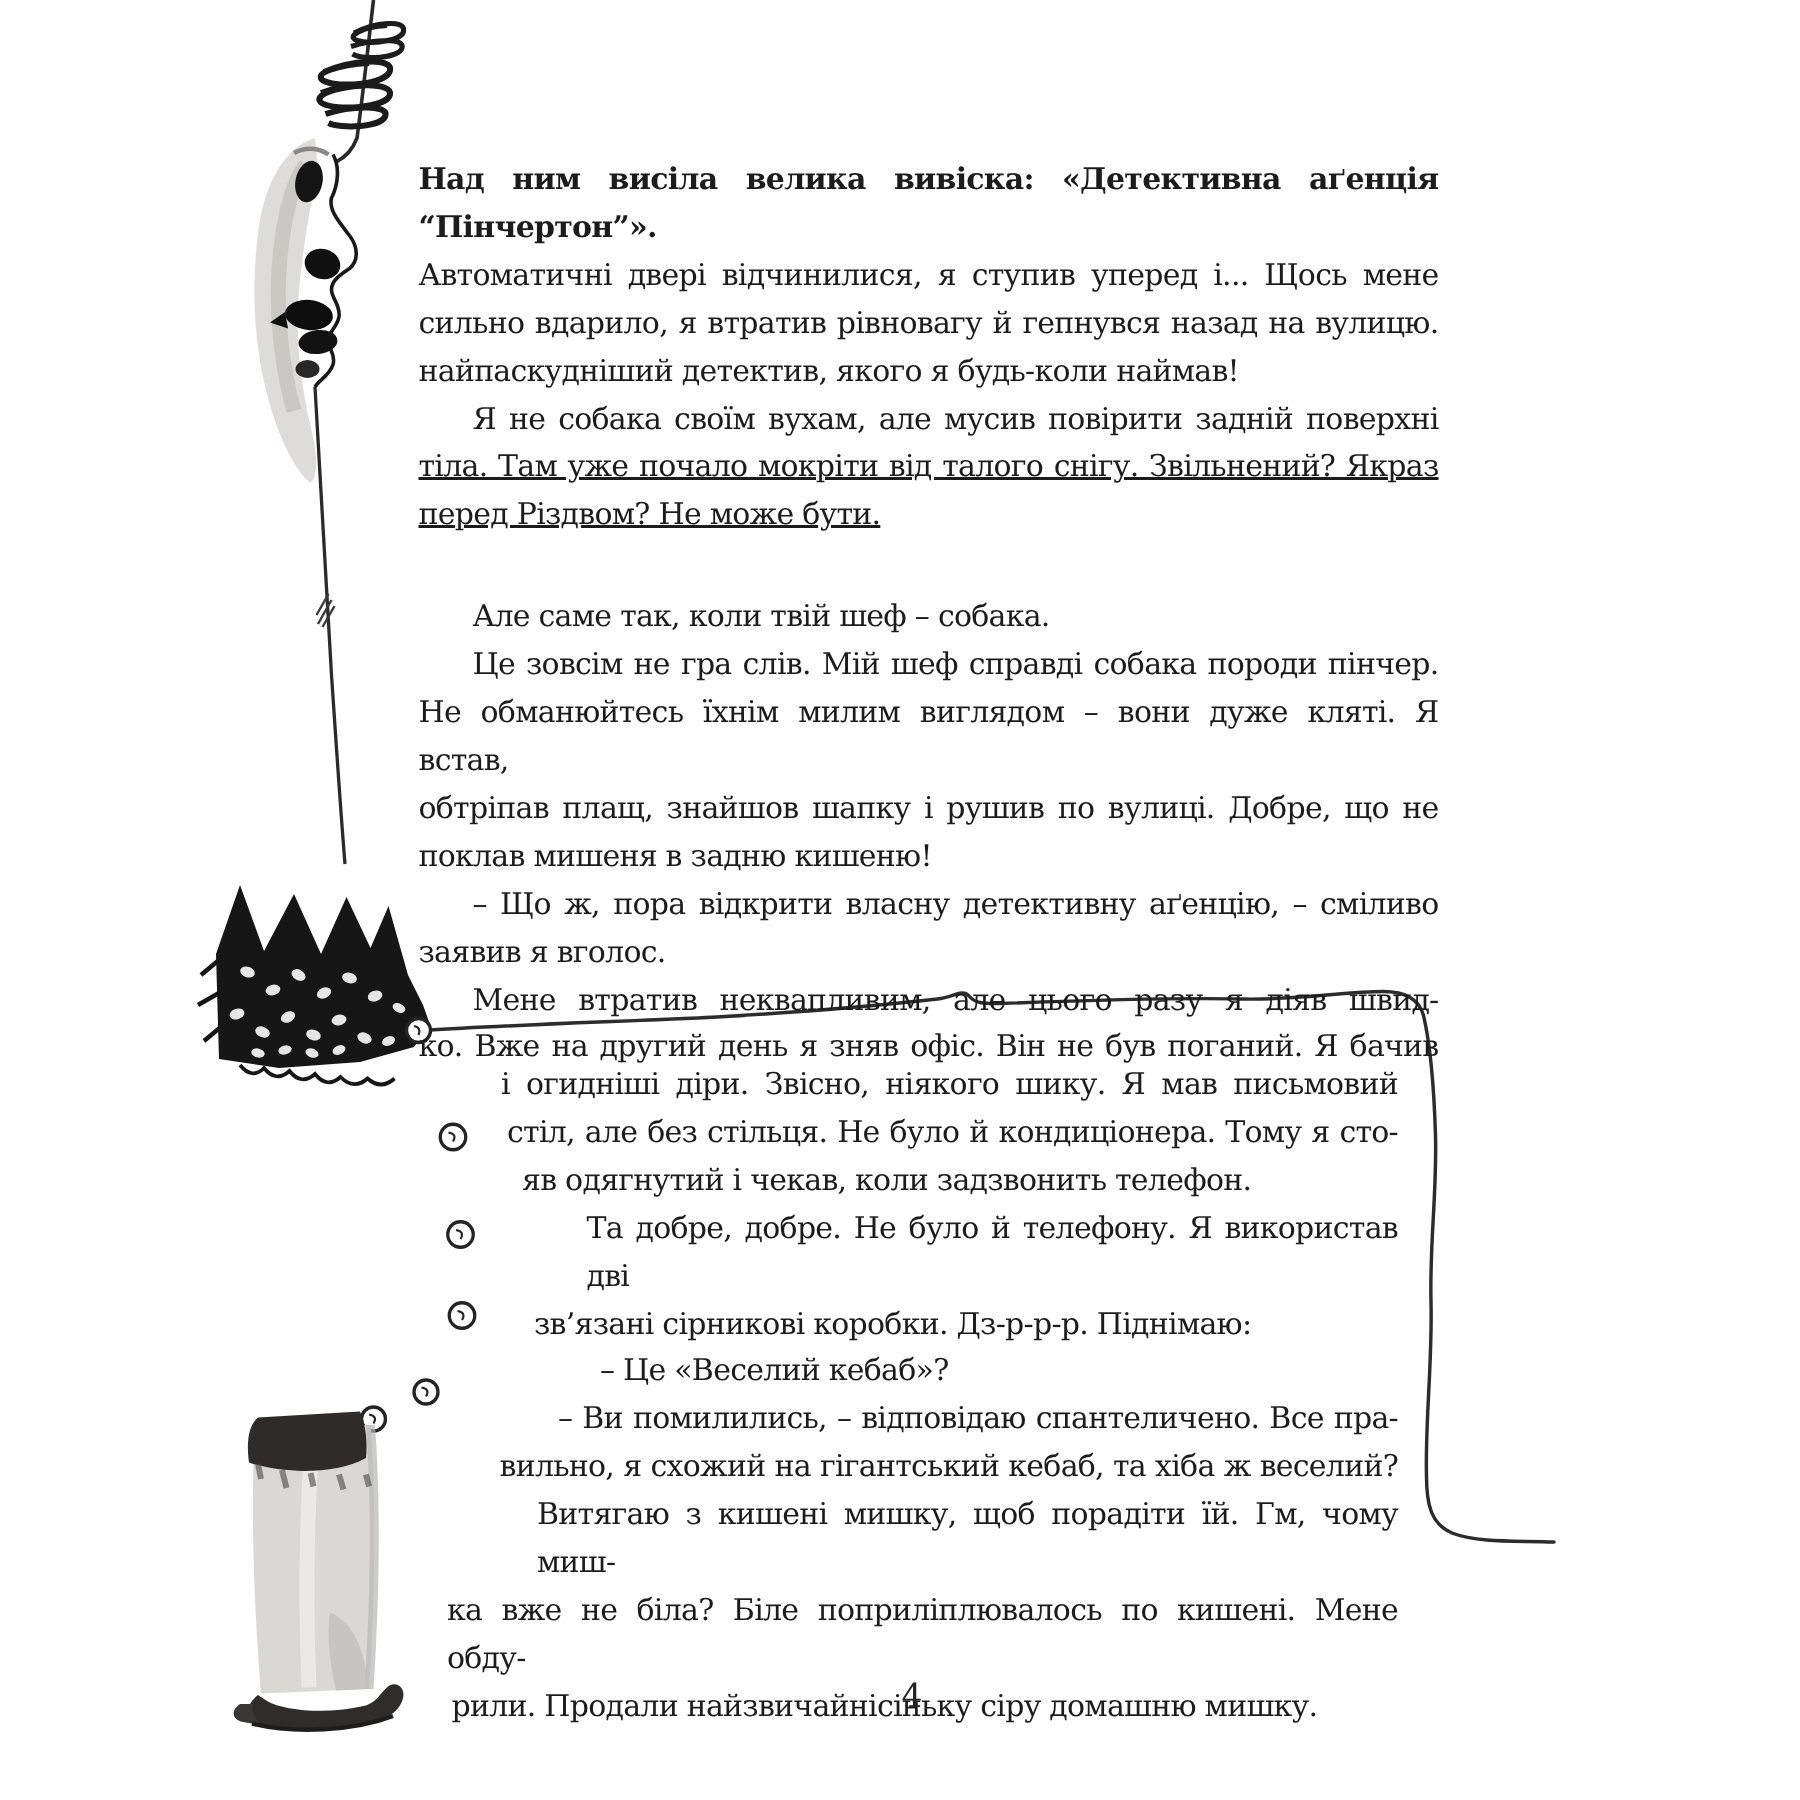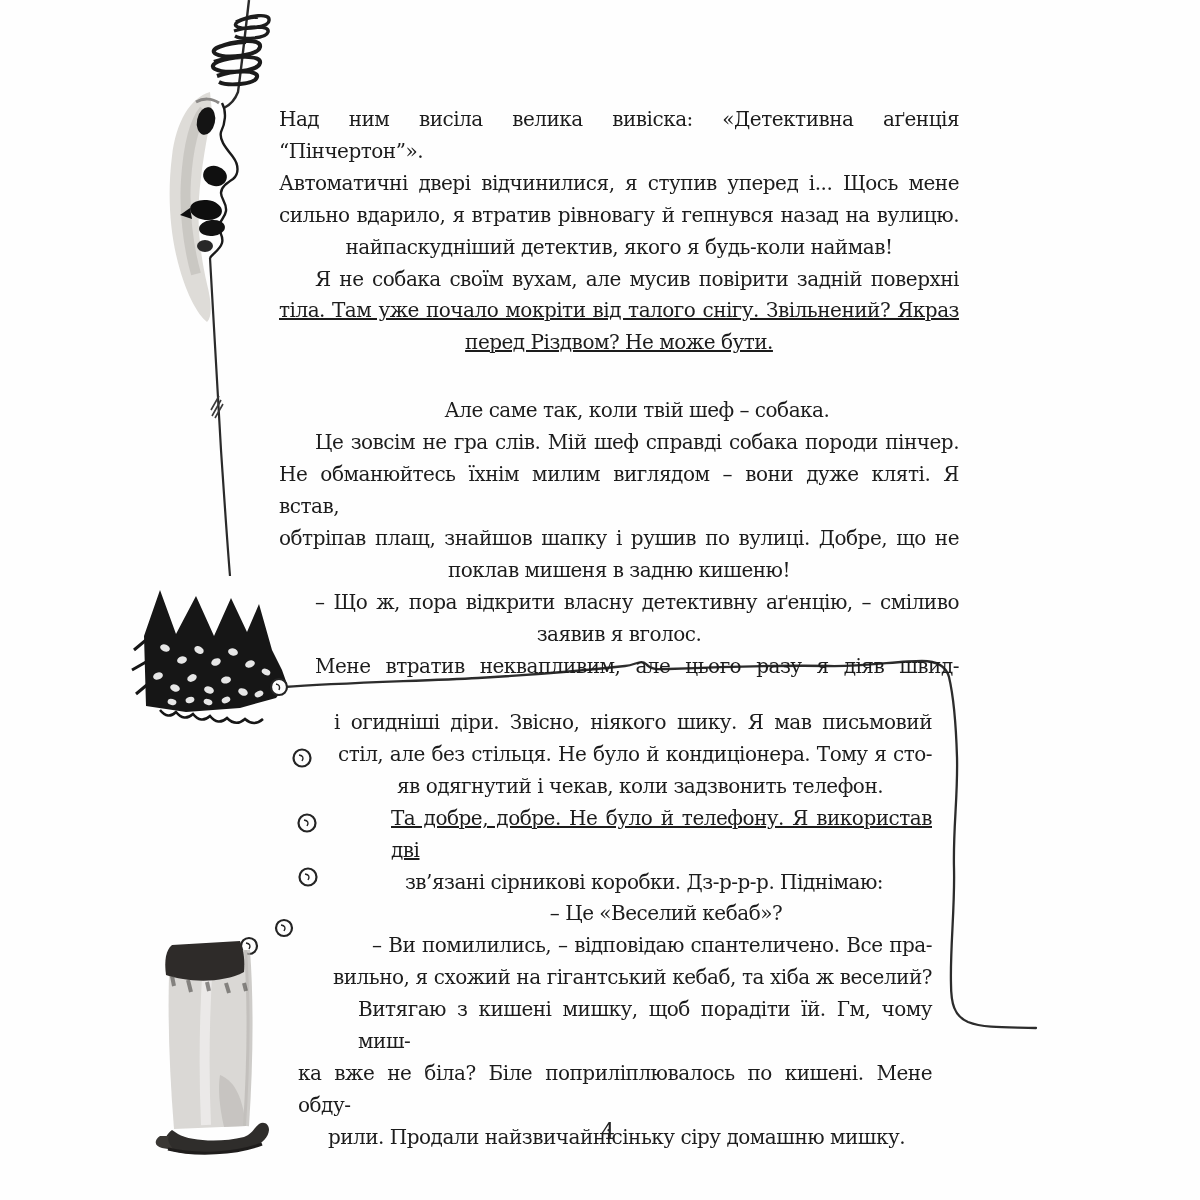--- a/index.html
+++ b/index.html
@@ -8,21 +8,21 @@
     background:#fefefe;
     font-family:"DejaVu Serif","Liberation Serif",serif;
     color:#1c1c1c;
   }
   #art{position:absolute;left:0;top:0;width:1200px;height:1200px;pointer-events:none;}
   .block{position:absolute;z-index:2;}
   #block1{left:279px;top:104px;width:680px;}
   #block2{left:296px;top:707px;width:636px;}
   .line{
     font-size:20px;line-height:31.9px;letter-spacing:-0.5px;
-    text-align:center;white-space:normal;color:#1c1c1c;
+    text-align:left;white-space:normal;color:#1c1c1c;
   }
   .line.just{text-align:justify;text-align-last:justify;}
   #pagenum{
     position:absolute;left:308px;top:1116px;width:600px;z-index:2;
     text-align:center;font-size:22px;line-height:32px;color:#222;
   }
 </style>
 </head>
 <body>
 
@@ -108,42 +108,43 @@
     <path d="M172,976 l2,10 m14,-6 l3,12 m16,-10 l2,9 m17,-8 l3,10 m15,-10 l2,8" stroke="#4a4744" stroke-width="4" fill="none" opacity="0.6"></path>
   </g>
   <g>
     <path d="M172,1130 C164,1136 162,1146 170,1150 C186,1156 224,1154 244,1150 C258,1147 268,1140 269,1130 C269,1124 264,1121 259,1124 C254,1128 252,1134 244,1137 C220,1143 190,1141 178,1134 Z" fill="#2f2d2b"></path>
     <path d="M160,1136 c-6,4 -6,10 2,12 l12,2 c-5,-6 -7,-10 -5,-14 z" fill="#3a3734"></path>
     <path d="M168,1149 C196,1156 236,1154 262,1144" stroke="#1f1d1c" stroke-width="3" fill="none"></path>
   </g>
 </svg>
 
 <div id="block1" class="block">
-    <div class="line just" style="padding-left: 0px;">Над ним висіла велика вивіска: «Детективна аґенція “Пінчертон”».</div>
+    <div class="line just" style="padding-left: 0px; font-weight: bold;">Над ним висіла велика вивіска: «Детективна аґенція “Пінчертон”».</div>
     <div class="line just" style="padding-left: 0px;">Автоматичні двері відчинилися, я ступив уперед і... Щось мене</div>
     <div class="line just" style="padding-left: 0px;">сильно вдарило, я втратив рівновагу й гепнувся назад на вулицю.</div>
     <div class="line" style="padding-left: 0px;">найпаскудніший детектив, якого я будь-коли наймав!</div>
     <div class="line just" style="padding-left: 36px;">Я не собака своїм вухам, але мусив повірити задній поверхні</div>
     <div class="line just" style="padding-left: 0px; text-decoration: underline;">тіла. Там уже почало мокріти від талого снігу. Звільнений? Якраз</div>
     <div class="line" style="padding-left: 0px; text-decoration: underline;">перед Різдвом? Не може бути.</div>
     <div class="line" style="padding-left: 36px; margin-top: 36px;">Але саме так, коли твій шеф – собака.</div>
     <div class="line just" style="padding-left: 36px;">Це зовсім не гра слів. Мій шеф справді собака породи пінчер.</div>
     <div class="line just" style="padding-left: 0px;">Не обманюйтесь їхнім милим виглядом – вони дуже кляті. Я встав,</div>
     <div class="line just" style="padding-left: 0px;">обтріпав плащ, знайшов шапку і рушив по вулиці. Добре, що не</div>
     <div class="line" style="padding-left: 0px;">поклав мишеня в задню кишеню!</div>
     <div class="line just" style="padding-left: 36px;">– Що ж, пора відкрити власну детективну аґенцію, – сміливо</div>
     <div class="line" style="padding-left: 0px;">заявив я вголос.</div>
     <div class="line just" style="padding-left: 36px;">Мене втратив неквапливим, але цього разу я діяв швид-</div>
+    <div class="line just" style="padding-left: 0px;">ко. Вже на другий день я зняв офіс. Він не був поганий. Я бачив</div>
   </div>
 
 <div id="block2" class="block">
     <div class="line just" style="padding-left: 38px;">і огидніші діри. Звісно, ніякого шику. Я мав письмовий</div>
     <div class="line just" style="padding-left: 42px;">стіл, але без стільця. Не було й кондиціонера. Тому я сто-</div>
     <div class="line" style="padding-left: 52px;">яв одягнутий і чекав, коли задзвонить телефон.</div>
-    <div class="line just" style="padding-left: 95px; text-decoration: underline;">Та добре, добре. Не було й телефону. Я використав дві</div>
+    <div class="line just" style="padding-left: 95px;">Та добре, добре. Не було й телефону. Я використав дві</div>
     <div class="line" style="padding-left: 60px;">зв’язані сірникові коробки. Дз-р-р-р. Піднімаю:</div>
     <div class="line" style="padding-left: 104px;">– Це «Веселий кебаб»?</div>
     <div class="line just" style="padding-left: 76px;">– Ви помилились, – відповідаю спантеличено. Все пра-</div>
     <div class="line just" style="padding-left: 37px;">вильно, я схожий на гігантський кебаб, та хіба ж веселий?</div>
     <div class="line just" style="padding-left: 62px;">Витягаю з кишені мишку, щоб порадіти їй. Гм, чому миш-</div>
     <div class="line just" style="padding-left: 2px;">ка вже не біла? Біле поприліплювалось по кишені. Мене обду-</div>
     <div class="line" style="padding-left: 5px;">рили. Продали найзвичайнісіньку сіру домашню мишку.</div>
   </div>
 
 <div id="pagenum">4</div>

